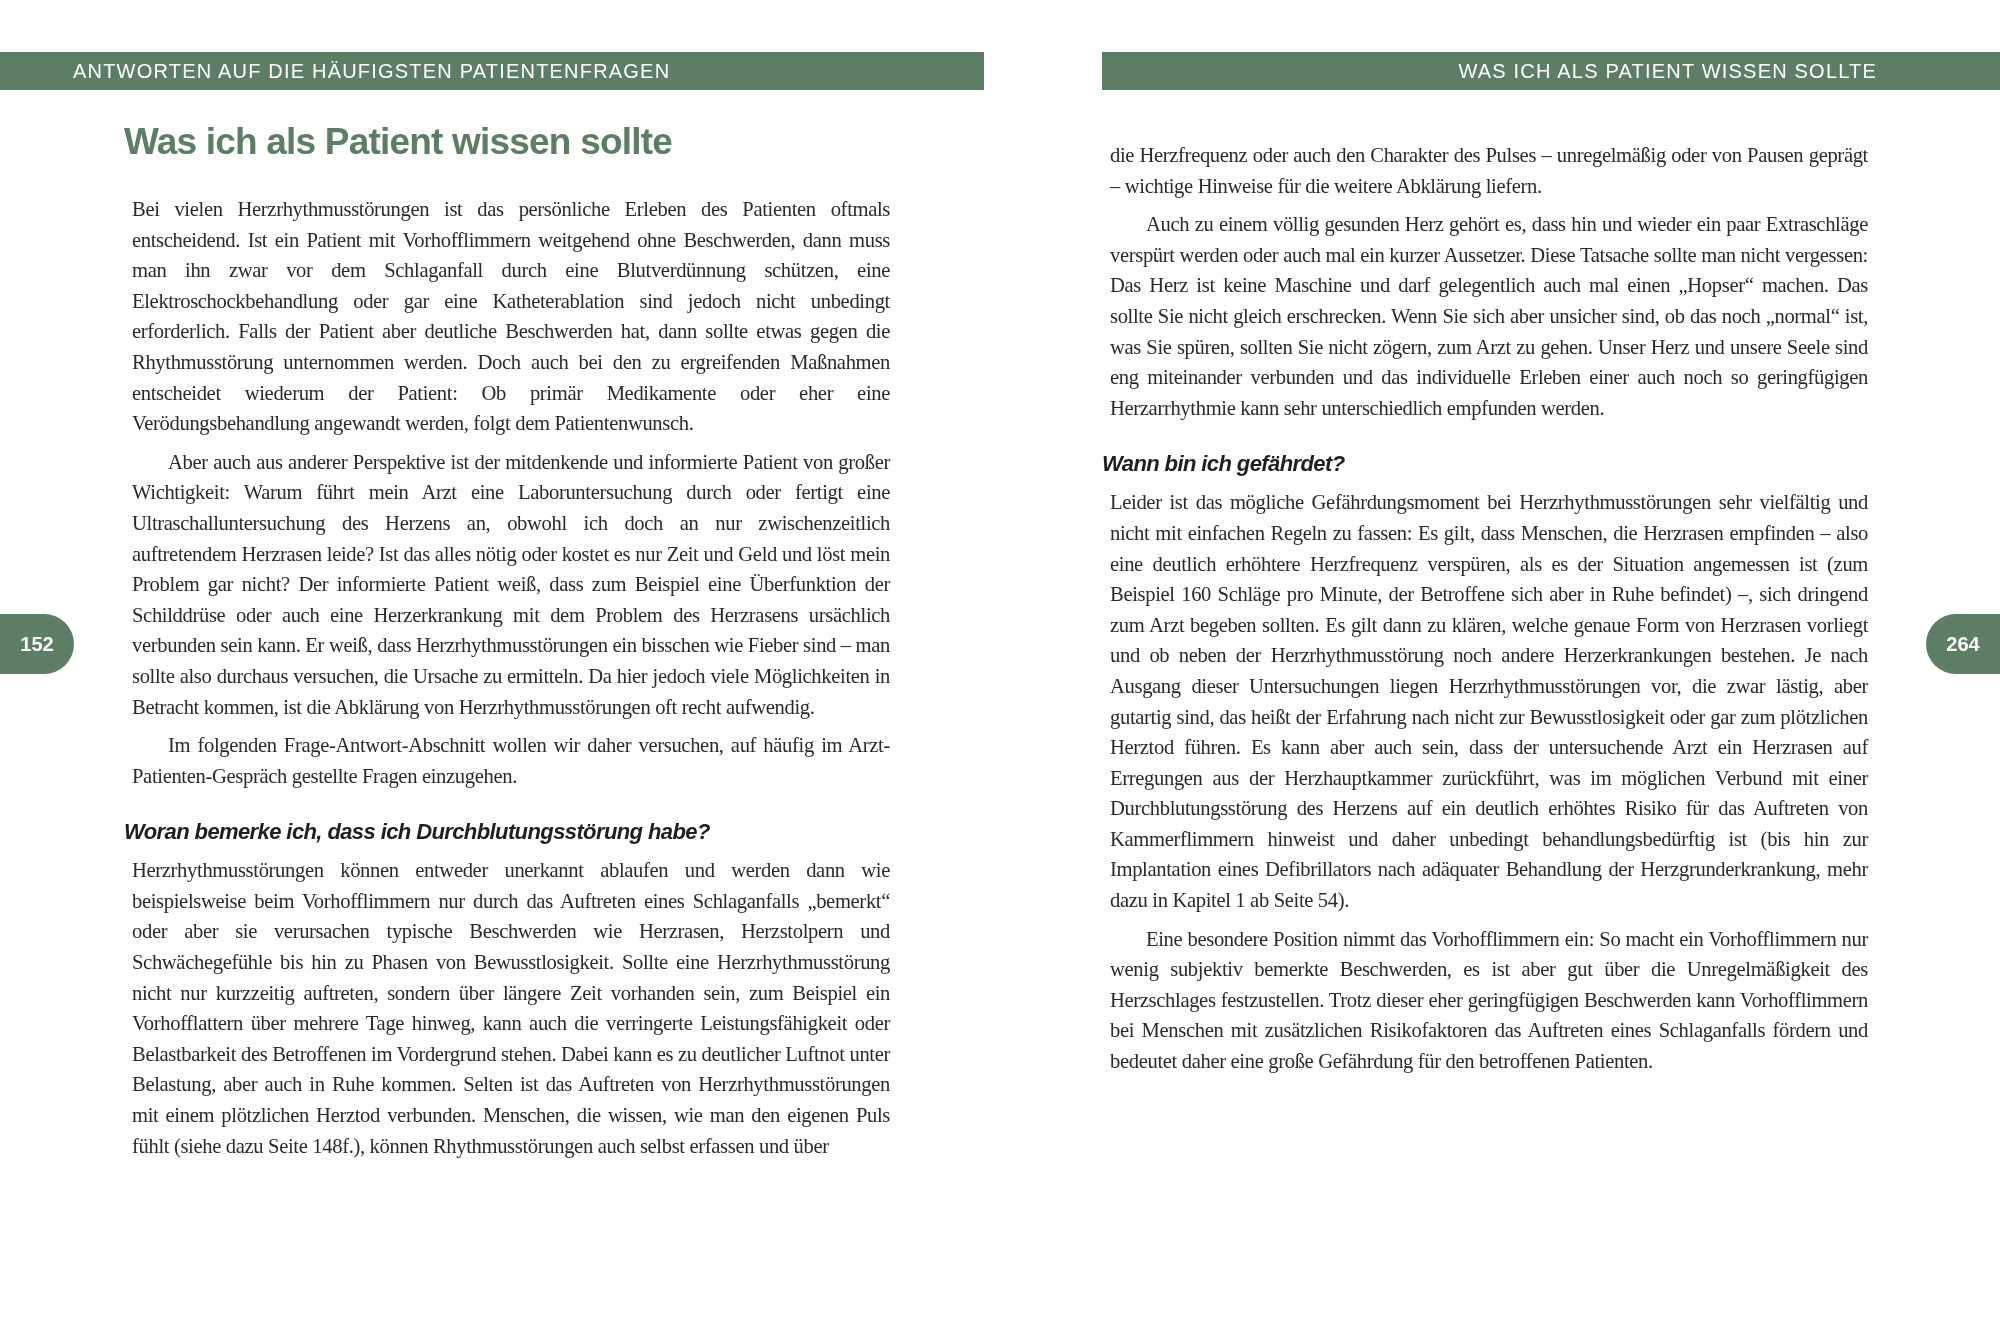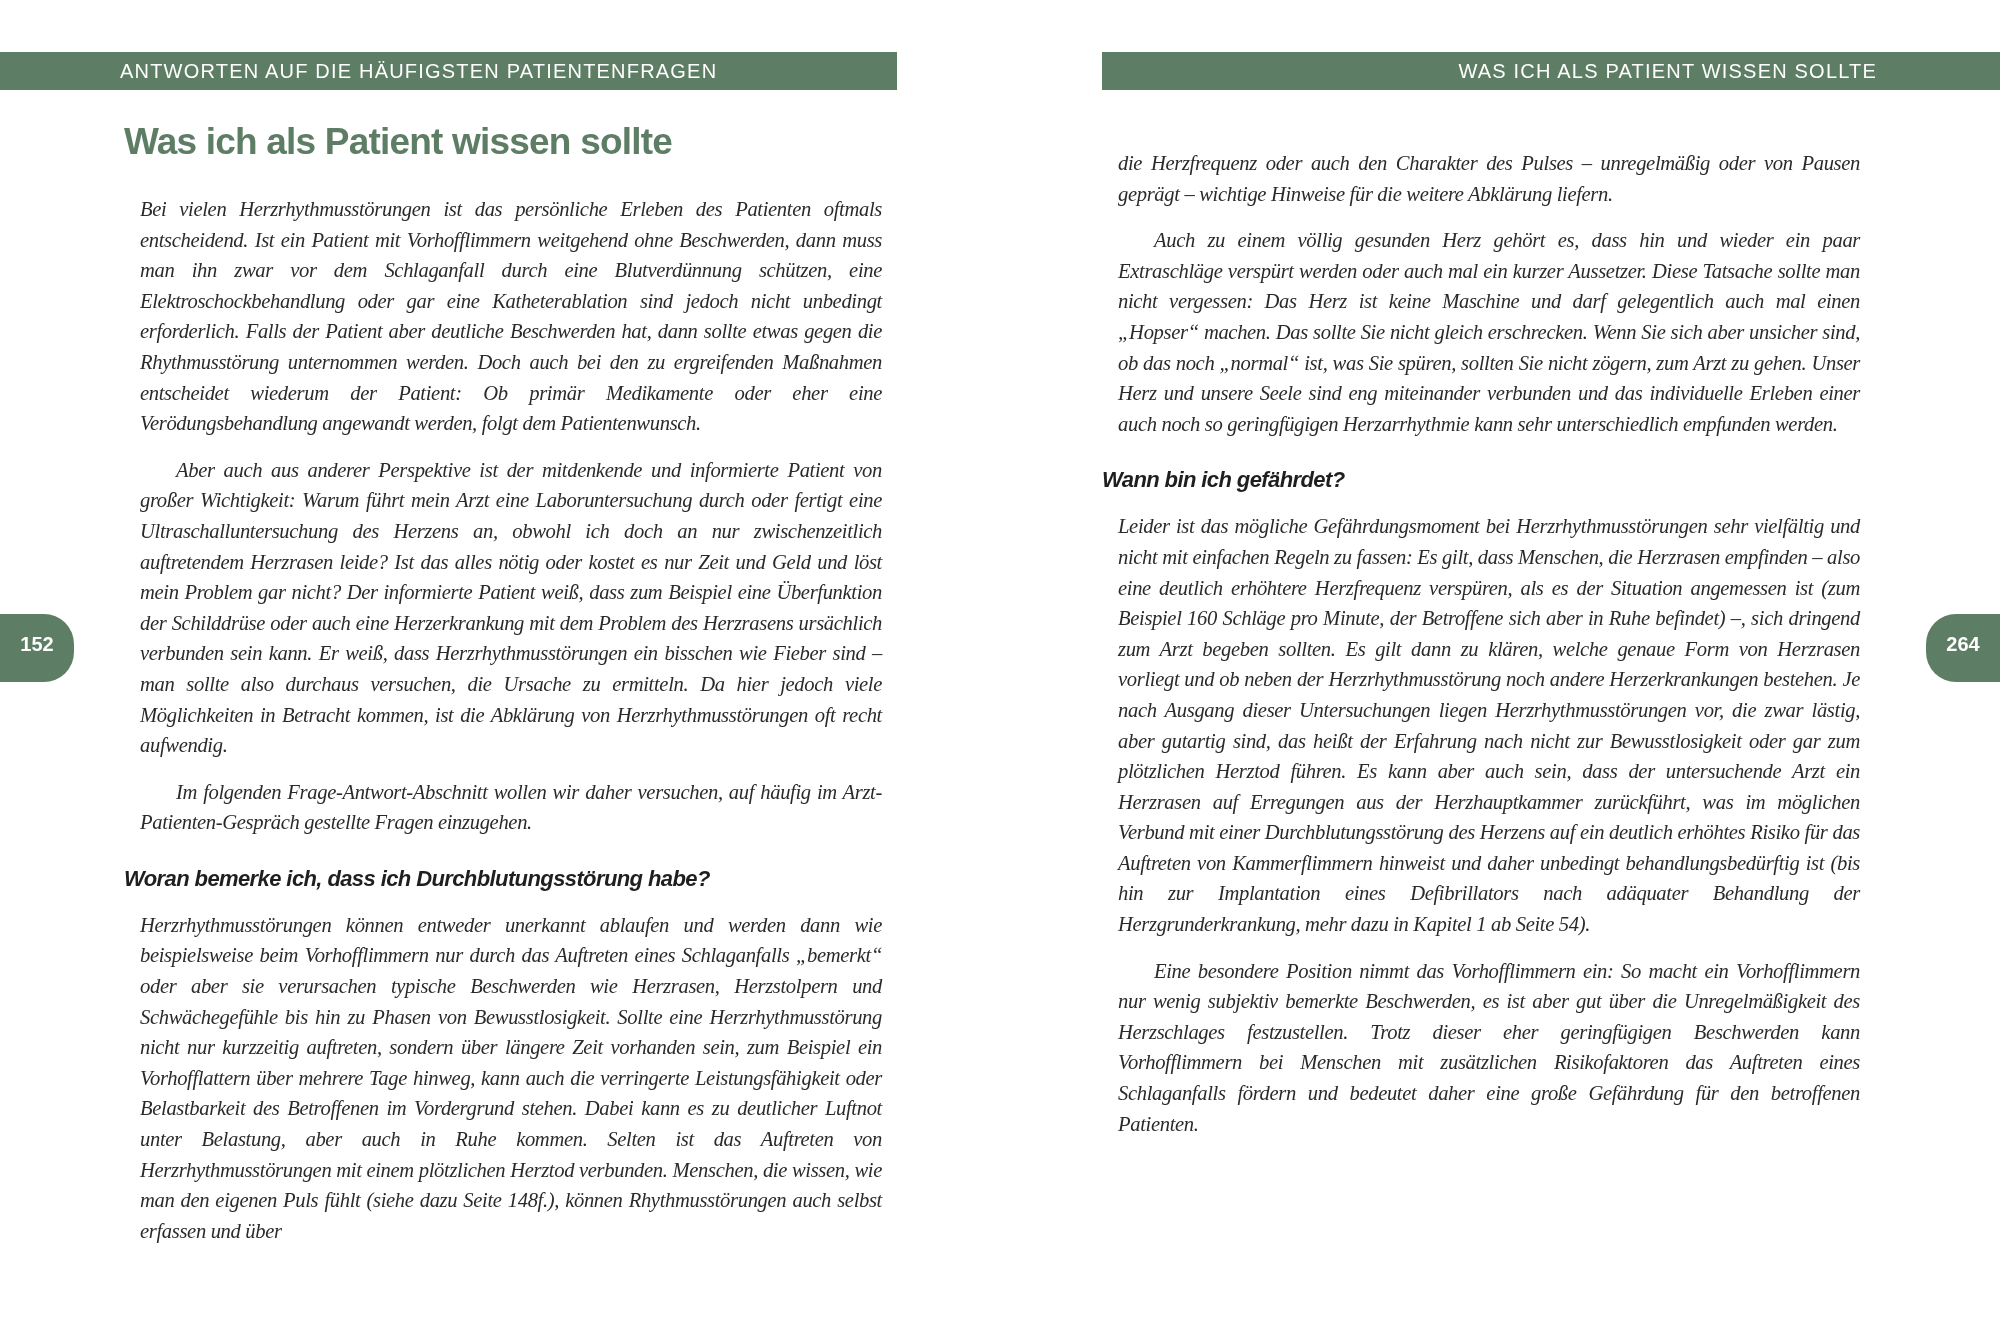--- a/index.html
+++ b/index.html
@@ -7,42 +7,42 @@
     width: 2000px; height: 1327px; position: relative; overflow: hidden;
     background: #ffffff; color: #2a2a2a;
     font-family: "Liberation Serif", "DejaVu Serif", serif;
   }
   .header-bar {
     position: absolute; top: 52px; height: 38px; background: #5d7d65;
     color: #ffffff; font-family: "Liberation Sans", "DejaVu Sans", sans-serif;
     font-size: 20px; letter-spacing: 1.2px; line-height: 38px;
     box-sizing: border-box; white-space: nowrap;
   }
-  #left-header { left: 0; width: 897px; padding-left: 120px; }
+  #left-header { left: 0; width: 984px; padding-left: 73px; }
   #right-header { left: 1102px; width: 898px; text-align: right; padding-right: 123px; }
 
   .page-tab {
-    position: absolute; top: 614px; width: 74px; height: 68px; background: #5d7d65;
+    position: absolute; top: 614px; width: 74px; height: 60px; background: #5d7d65;
     color: #ffffff; font-family: "Liberation Sans", "DejaVu Sans", sans-serif;
     font-size: 20px; font-weight: bold; line-height: 60px; text-align: center;
   }
   #tab-left { left: 0; border-radius: 0 30px 30px 0; }
   #tab-right { right: 0; border-radius: 30px 0 0 30px; }
 
   .column { position: absolute; width: 774px; }
   #left-col { left: 124px; top: 118px; }
   #right-col { left: 1102px; top: 132px; }
 
   .page-title {
     font-family: "Liberation Sans", "DejaVu Sans", sans-serif; font-weight: bold;
     color: #5d7d65; font-size: 37px; letter-spacing: -0.8px; margin: 0 0 28px 0; line-height: 48px;
   }
   p.body {
-    margin: 16px; font-size: 20.6px; line-height: 30.6px; text-align: justify;
-    hyphens: manual; letter-spacing: -0.35px; word-spacing: 0px; font-style: italic;
+    margin: 8px; font-size: 20.6px; line-height: 30.6px; text-align: justify;
+    hyphens: manual; letter-spacing: -0.35px; word-spacing: 0px;
   }
   p.indent { text-indent: 36px; }
   .subheading {
     font-family: "Liberation Sans", "DejaVu Sans", sans-serif; font-weight: bold; font-style: italic;
     font-size: 22px; letter-spacing: -0.6px; line-height: 30px; margin: 26px 0 0 0; color: #1f1f1f;
   }
 </style>
 </head>
 <body>
 

